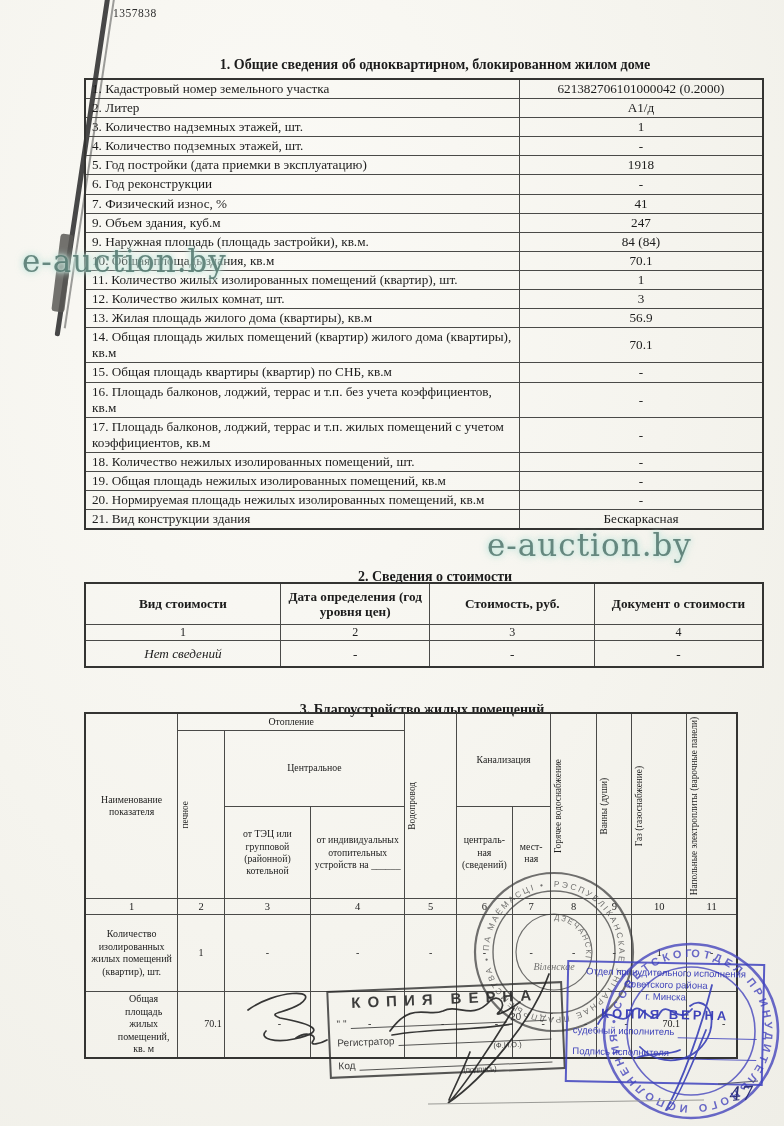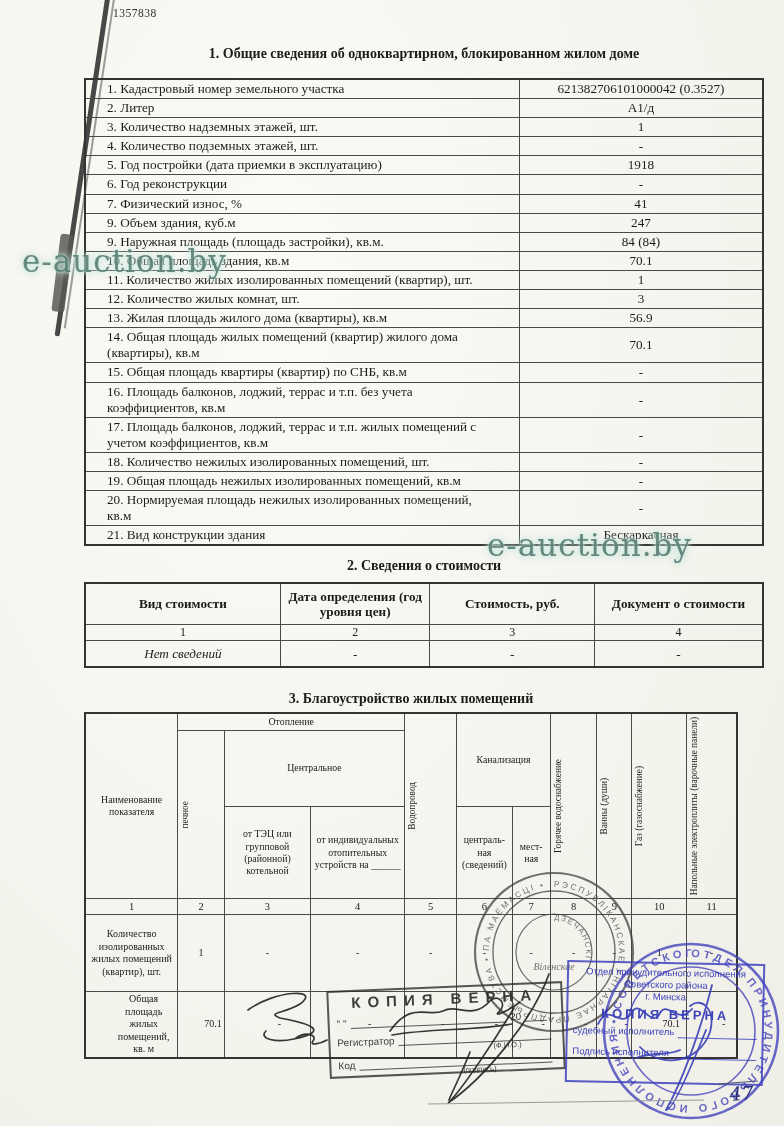--- a/index.html
+++ b/index.html
@@ -13,31 +13,31 @@
   .scanline2{position:absolute;left:114px;top:-8px;width:2px;height:340px;background:#9b9b98;transform:rotate(8.5deg);transform-origin:top center;}
   .scanblob{position:absolute;left:56px;top:234px;width:13px;height:78px;background:#5a5956;transform:rotate(7deg);border-radius:3px;opacity:.85;}
   .docnum{position:absolute;left:113px;top:7px;font-size:11.5px;letter-spacing:.5px;color:#2e2e2e;}
   
   .watermark{position:absolute;z-index:6;font-family:"DejaVu Serif",serif;font-size:31px;
     color:rgba(77,114,105,.82);letter-spacing:1px;
     text-shadow:0 0 6px rgba(198,232,222,.95),0 0 3px rgba(198,232,222,.9),0 0 10px rgba(198,232,222,.8);}
   .wm1{left:22px;top:243px;}
   .wm2{left:487px;top:527px;}
   
-  .sec-title{position:absolute;left:84px;width:680px;text-align:center;font-weight:bold;font-size:14px;margin:0;}
+  .sec-title{position:absolute;left:84px;width:680px;text-align:center;font-weight:bold;font-size:14px;margin:11px;}
   .t1{top:46px;}
   .t2{top:558px;width:680px;}
   .t3{top:691px;width:654px;}
   
   table{border-collapse:collapse;position:absolute;background:transparent;}
   td{border:1px solid #4a4a48;vertical-align:middle;}
   .tbl{border:2px solid #343432;}
   
   .table1{left:84px;top:78px;width:680px;font-size:13.2px;}
-  .table1 td{padding:1px 21px;line-height:1.22;}
+  .table1 td{padding:1px 6px;line-height:1.22;}
   .table1 td.lab{text-align:left;}
   .table1 td.val{text-align:center;}
   
   .table2{left:84px;top:582px;width:680px;font-size:13.2px;padding-left:28px;}
   .table2 td{padding:2px 4px;text-align:center;line-height:1.15;}
   .table2 .hd{font-weight:bold;height:36px;}
   .table2 .numrow td{font-size:12px;height:15px;padding:0 4px;}
   .table2 .datarow td{height:21px;font-style:italic;}
   
   .table3{left:84px;top:712px;width:654px;font-size:10px;}
@@ -84,21 +84,21 @@
   <h1 class="sec-title t1">1. Общие сведения об одноквартирном, блокированном жилом доме</h1>
 
   <table class="table1 tbl">
     <colgroup>
         <col style="width:436px">
         <col style="width:244px">
       </colgroup>
     <tbody>
       <tr>
           <td class="lab">1. Кадастровый номер земельного участка</td>
-          <td class="val">621382706101000042 (0.3527)</td>
+          <td class="val">621382706101000042 (0.2000)</td>
         </tr>
       <tr>
           <td class="lab">2. Литер</td>
           <td class="val">А1/д</td>
         </tr>
       <tr>
           <td class="lab">3. Количество надземных этажей, шт.</td>
           <td class="val">1</td>
         </tr>
       <tr>

